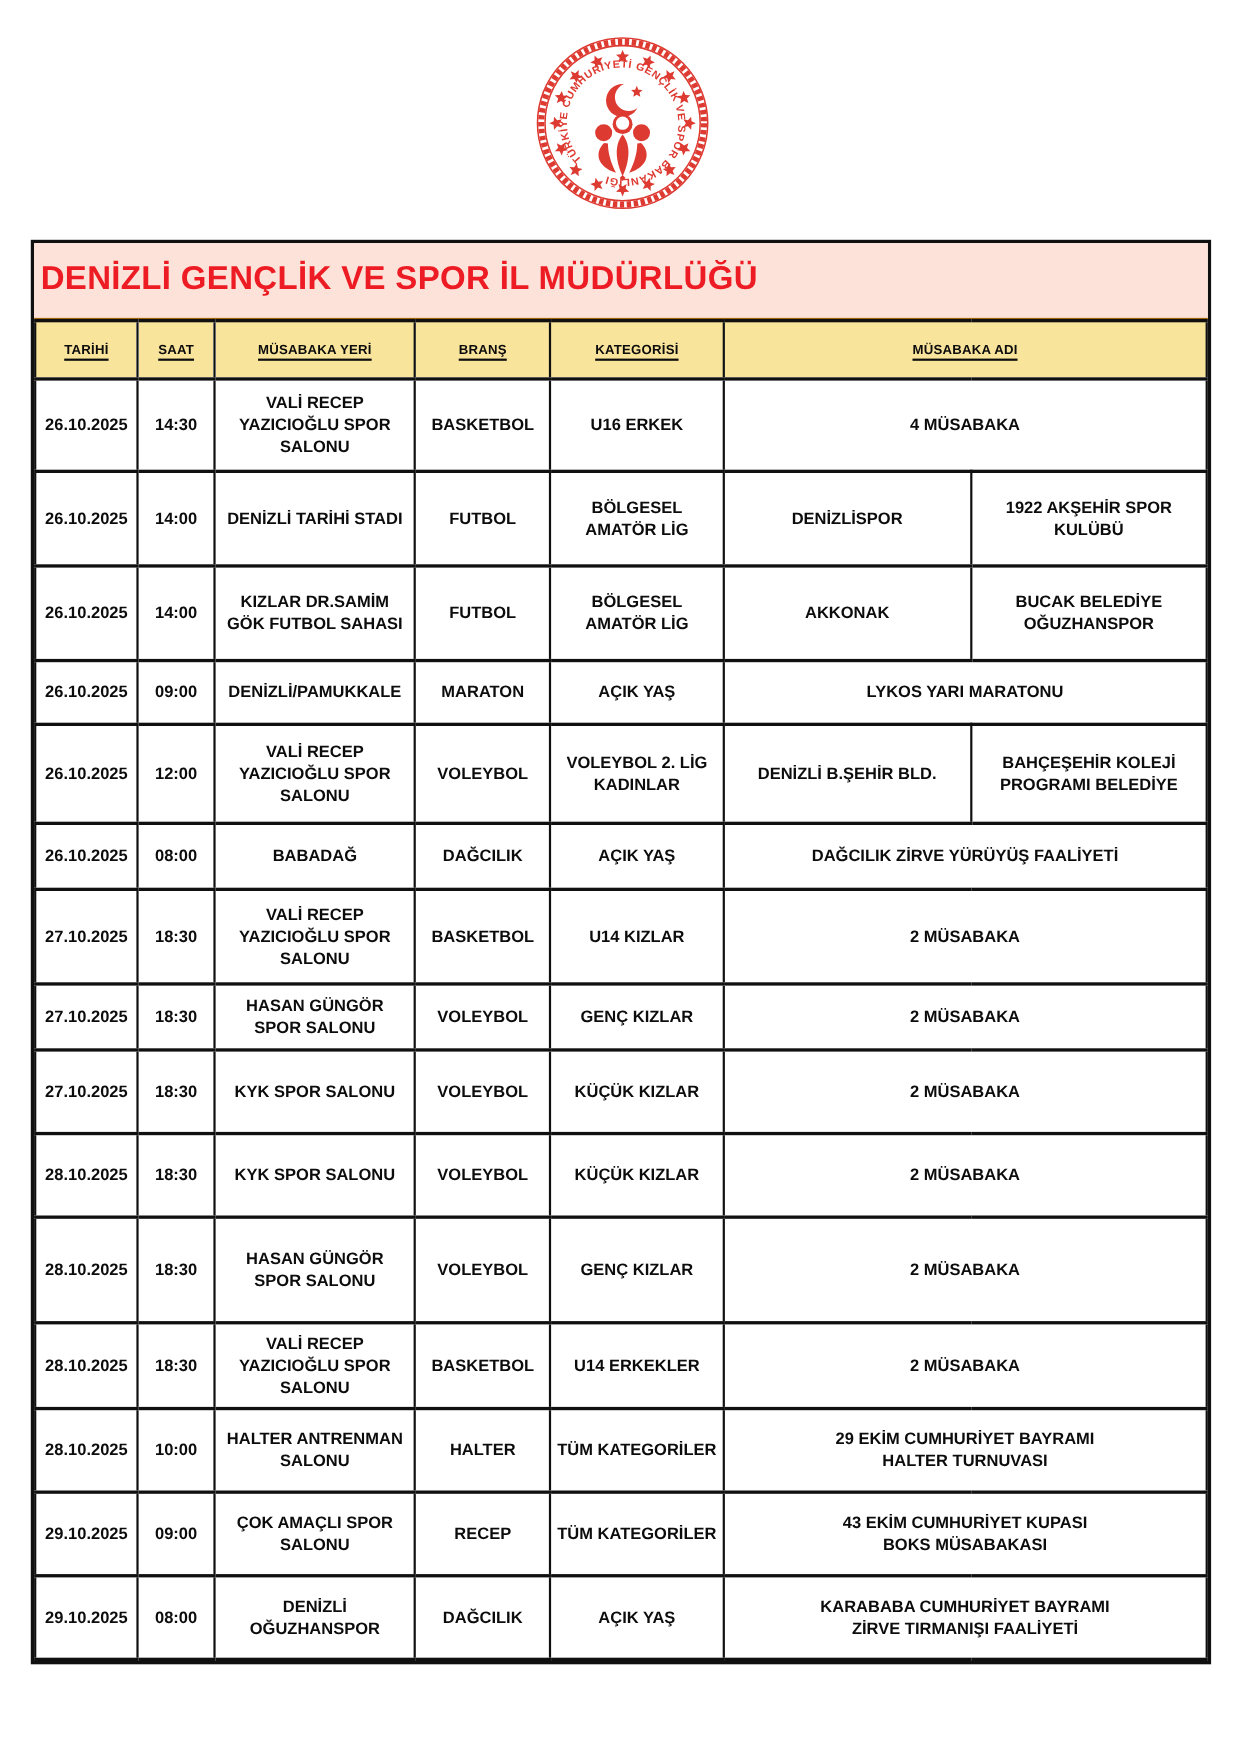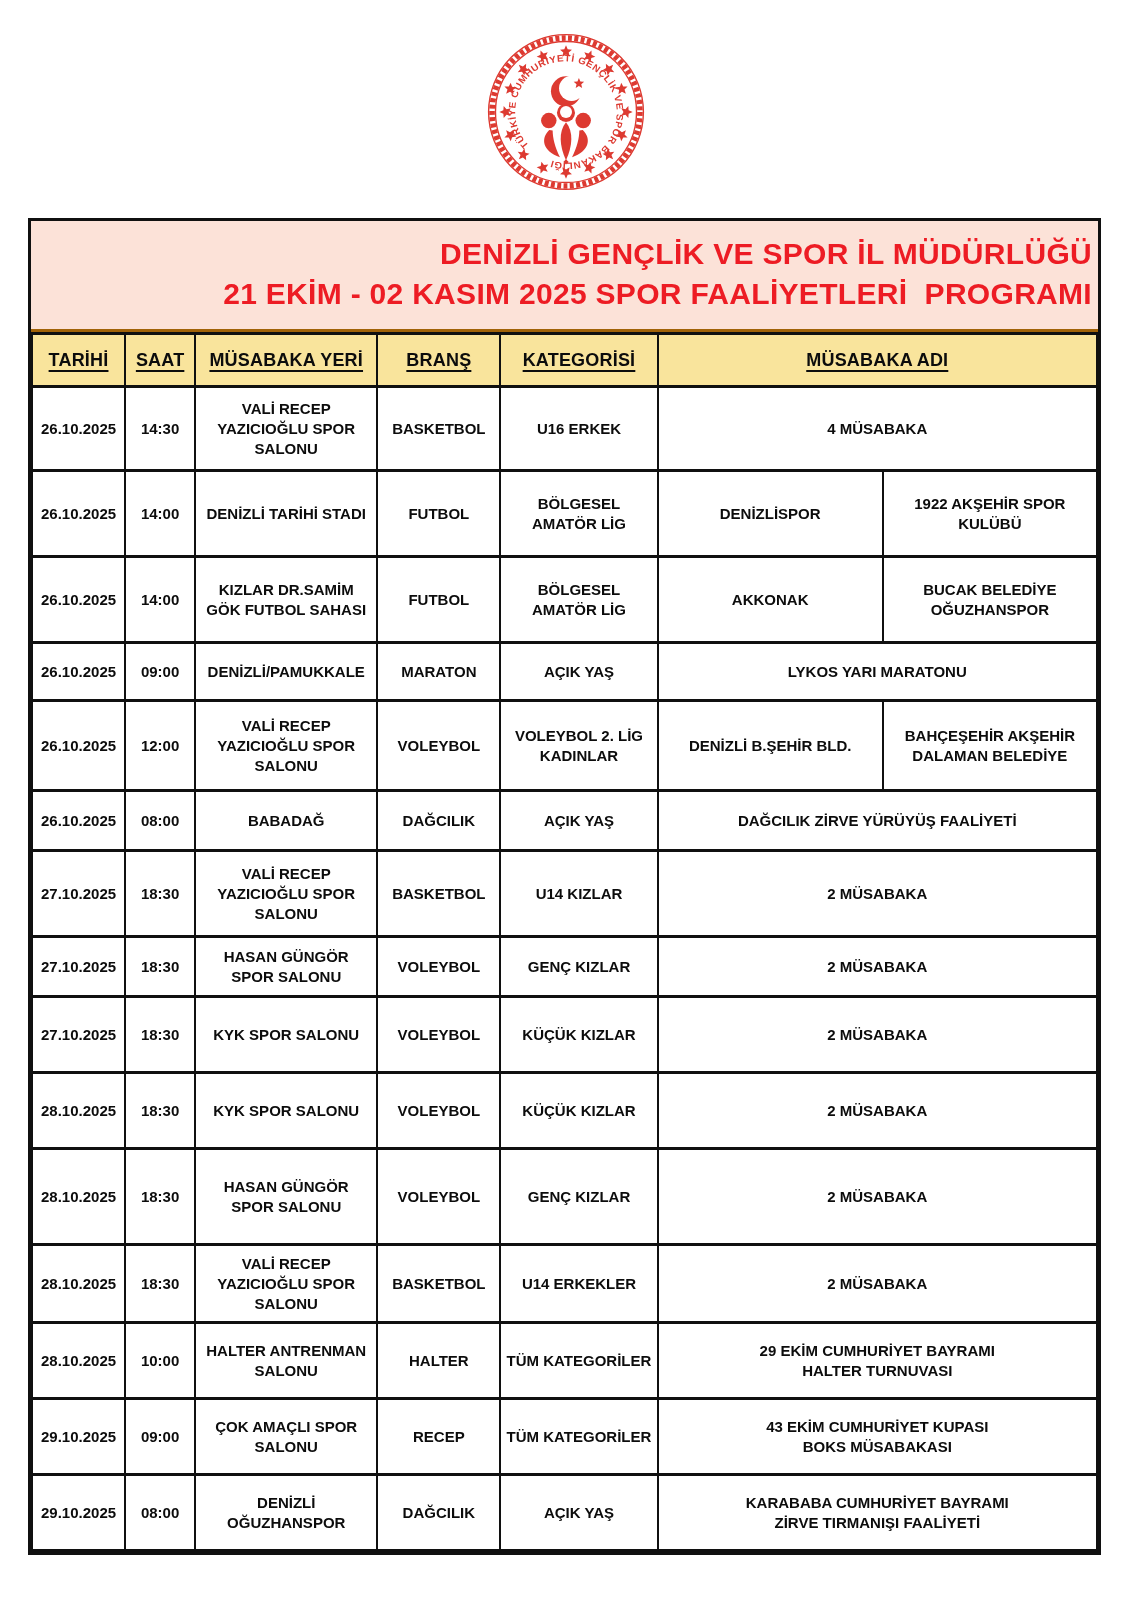--- a/index.html
+++ b/index.html
@@ -8,22 +8,22 @@
     font-family:"Liberation Sans", sans-serif;
     -webkit-font-smoothing:antialiased;
   }
   .logo-wrap { display:flex; justify-content:center; padding-top:26px; }
   .sheet {
     margin:20px 30px 0 28px;
     border:3px solid #101010;
   }
   .title-block {
     background:#fce2d8;
-    border-bottom:3px solid #a16207;
-    text-align:right;
+    border-bottom:1px solid #a16207;
+    text-align:left;
     padding:13px 6px 15px 6px;
   }
   .title-line {
     color:#ed1c24;
     font-weight:bold;
     font-size:30px;
     line-height:40px;
     letter-spacing:0.3px;
     white-space:pre;
   }
@@ -35,21 +35,21 @@
   table.program th, table.program td {
     border:2px solid #101010;
     border-top-width:3px; border-bottom-width:3px;
     text-align:center; vertical-align:middle;
     color:#0c0c0c; font-weight:bold;
     padding:2px 5px;
     overflow:hidden;
   }
   table.program th {
     background:#f9e49c;
-    font-size:18px;
+    font-size:12px;
     height:46px;
     text-decoration:underline;
     text-decoration-thickness:2px;
     text-underline-offset:4px;
     letter-spacing:0.2px;
   }
   table.program tbody td { font-size:15px; line-height:20px; background:#ffffff; }
   td.c-event, td.c-event2 { white-space:pre-line; }
   svg text { font-family:"Liberation Sans", sans-serif; }
 </style>
@@ -106,21 +106,20 @@
       <path d="M100,112 C91,123 92.5,140 100,156 C107.5,140 109,123 100,112 Z" fill="#dd3a31"></path>
       <path d="M80.5,121 C70,131 73,146 93,152.5 C87,141 84.5,130 84.5,121.5 Z" fill="#dd3a31"></path>
       <path d="M119.5,121 C130,131 127,146 107,152.5 C113,141 115.5,130 115.5,121.5 Z" fill="#dd3a31"></path>
     </g>
   </svg>
 </div>
 
 <div class="sheet">
   <div class="title-block">
     <div class="title-line">DENİZLİ GENÇLİK VE SPOR İL MÜDÜRLÜĞÜ</div>
-    <div class="title-line">21 EKİM - 02 KASIM 2025 SPOR FAALİYETLERİ  PROGRAMI</div>
   </div>
 
   <table class="program">
     <colgroup>
       <col style="width:93px">
         <col style="width:70px">
         <col style="width:182px">
       <col style="width:123px">
         <col style="width:157px">
         <col style="width:225px">
@@ -173,21 +172,21 @@
     <td class="c-event" colspan="2">LYKOS YARI MARATONU</td>
 
   </tr>
         <tr style="height: 90px;">
     <td class="c-date">26.10.2025</td>
     <td class="c-time">12:00</td>
     <td class="c-venue">VALİ RECEP YAZICIOĞLU SPOR SALONU</td>
     <td class="c-branch">VOLEYBOL</td>
     <td class="c-category">VOLEYBOL 2. LİG KADINLAR</td>
     <td class="c-event">DENİZLİ B.ŞEHİR BLD.</td>
-    <td class="c-event2">BAHÇEŞEHİR AKŞEHİR DALAMAN BELEDİYE</td>
+    <td class="c-event2">BAHÇEŞEHİR KOLEJİ PROGRAMI BELEDİYE</td>
   </tr>
         <tr style="height: 60px;">
     <td class="c-date">26.10.2025</td>
     <td class="c-time">08:00</td>
     <td class="c-venue">BABADAĞ</td>
     <td class="c-branch">DAĞCILIK</td>
     <td class="c-category">AÇIK YAŞ</td>
     <td class="c-event" colspan="2">DAĞCILIK ZİRVE YÜRÜYÜŞ FAALİYETİ</td>
 
   </tr>

